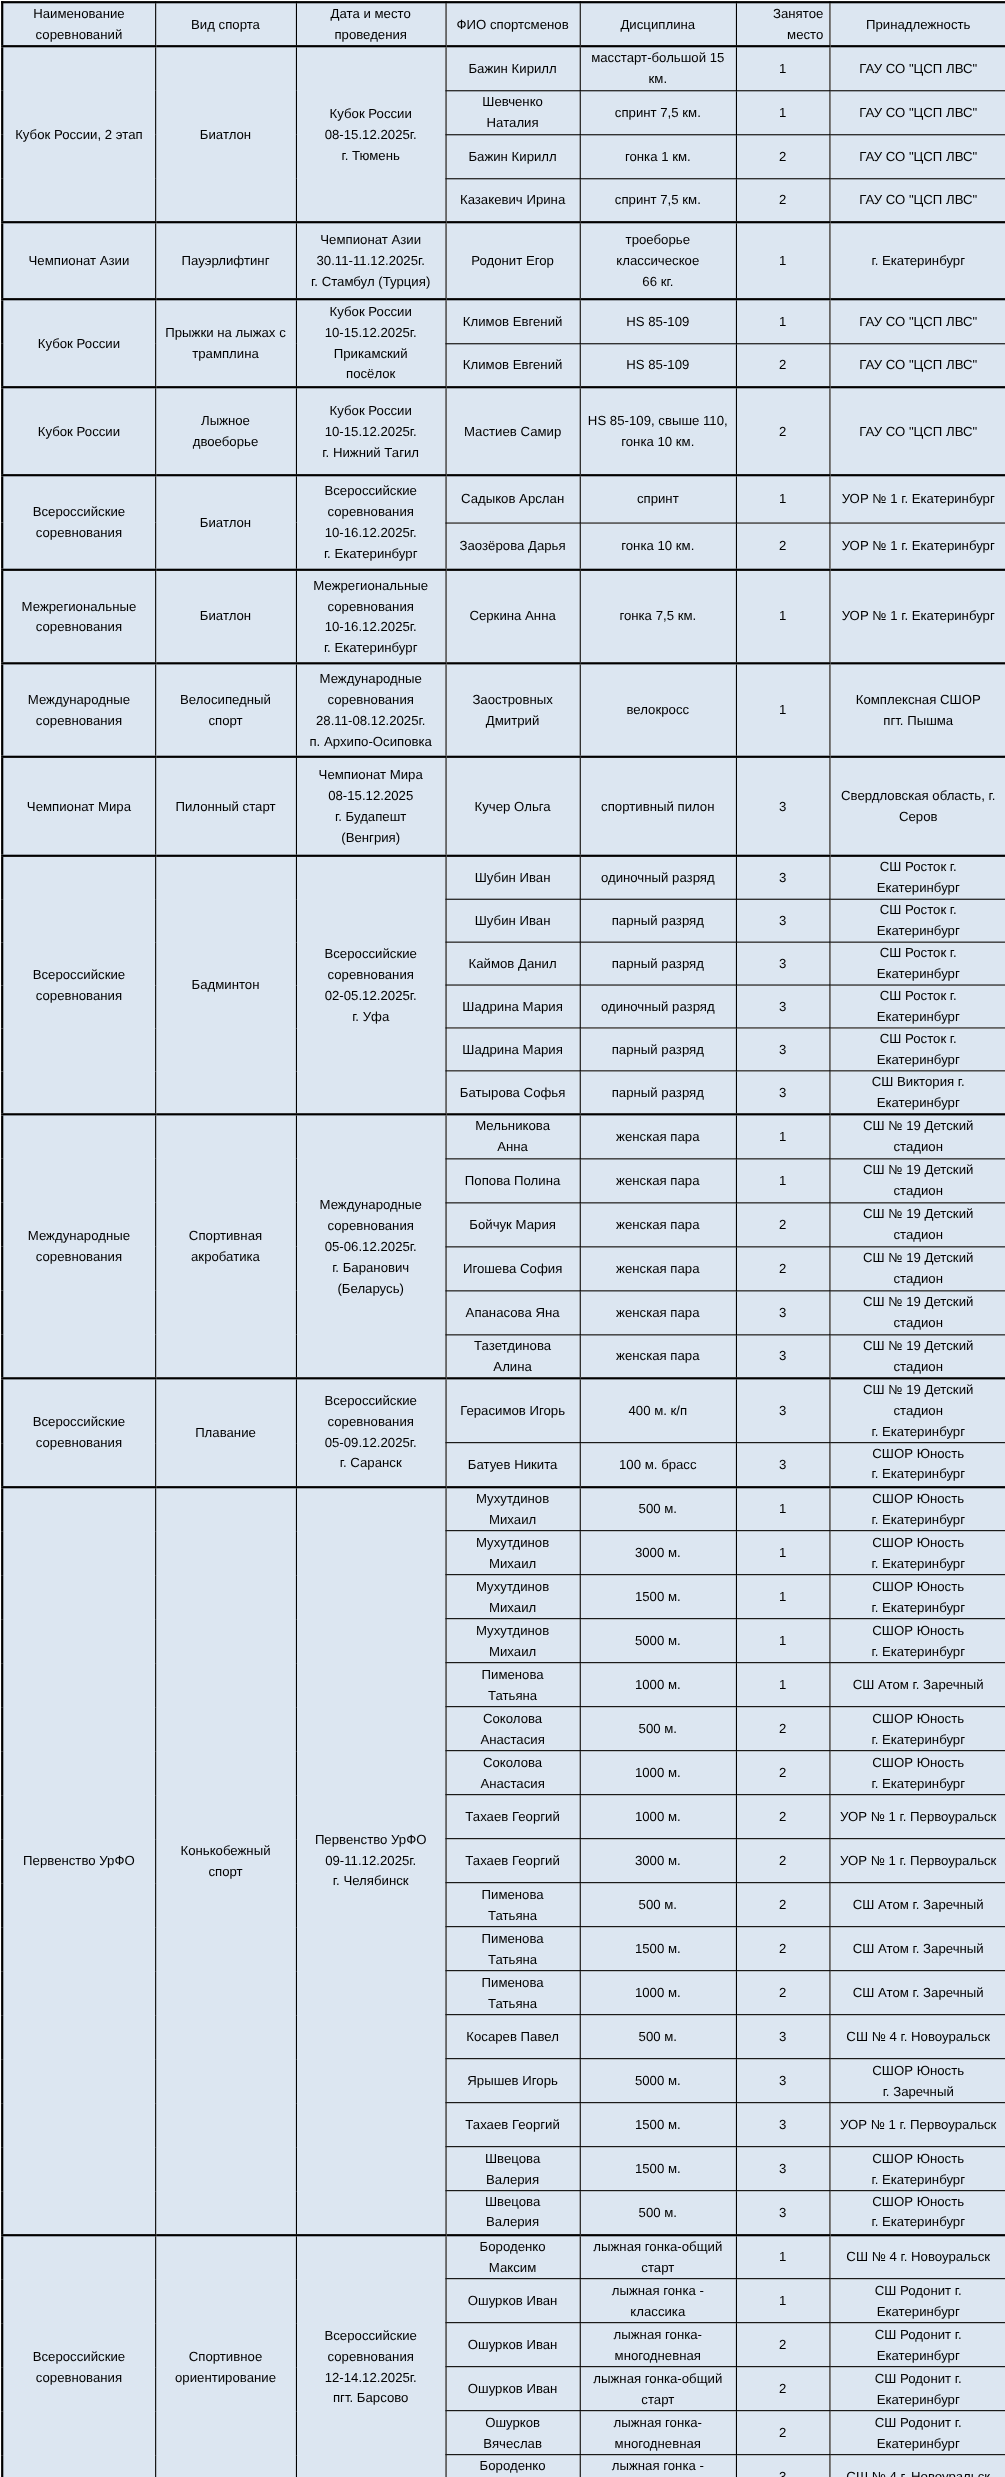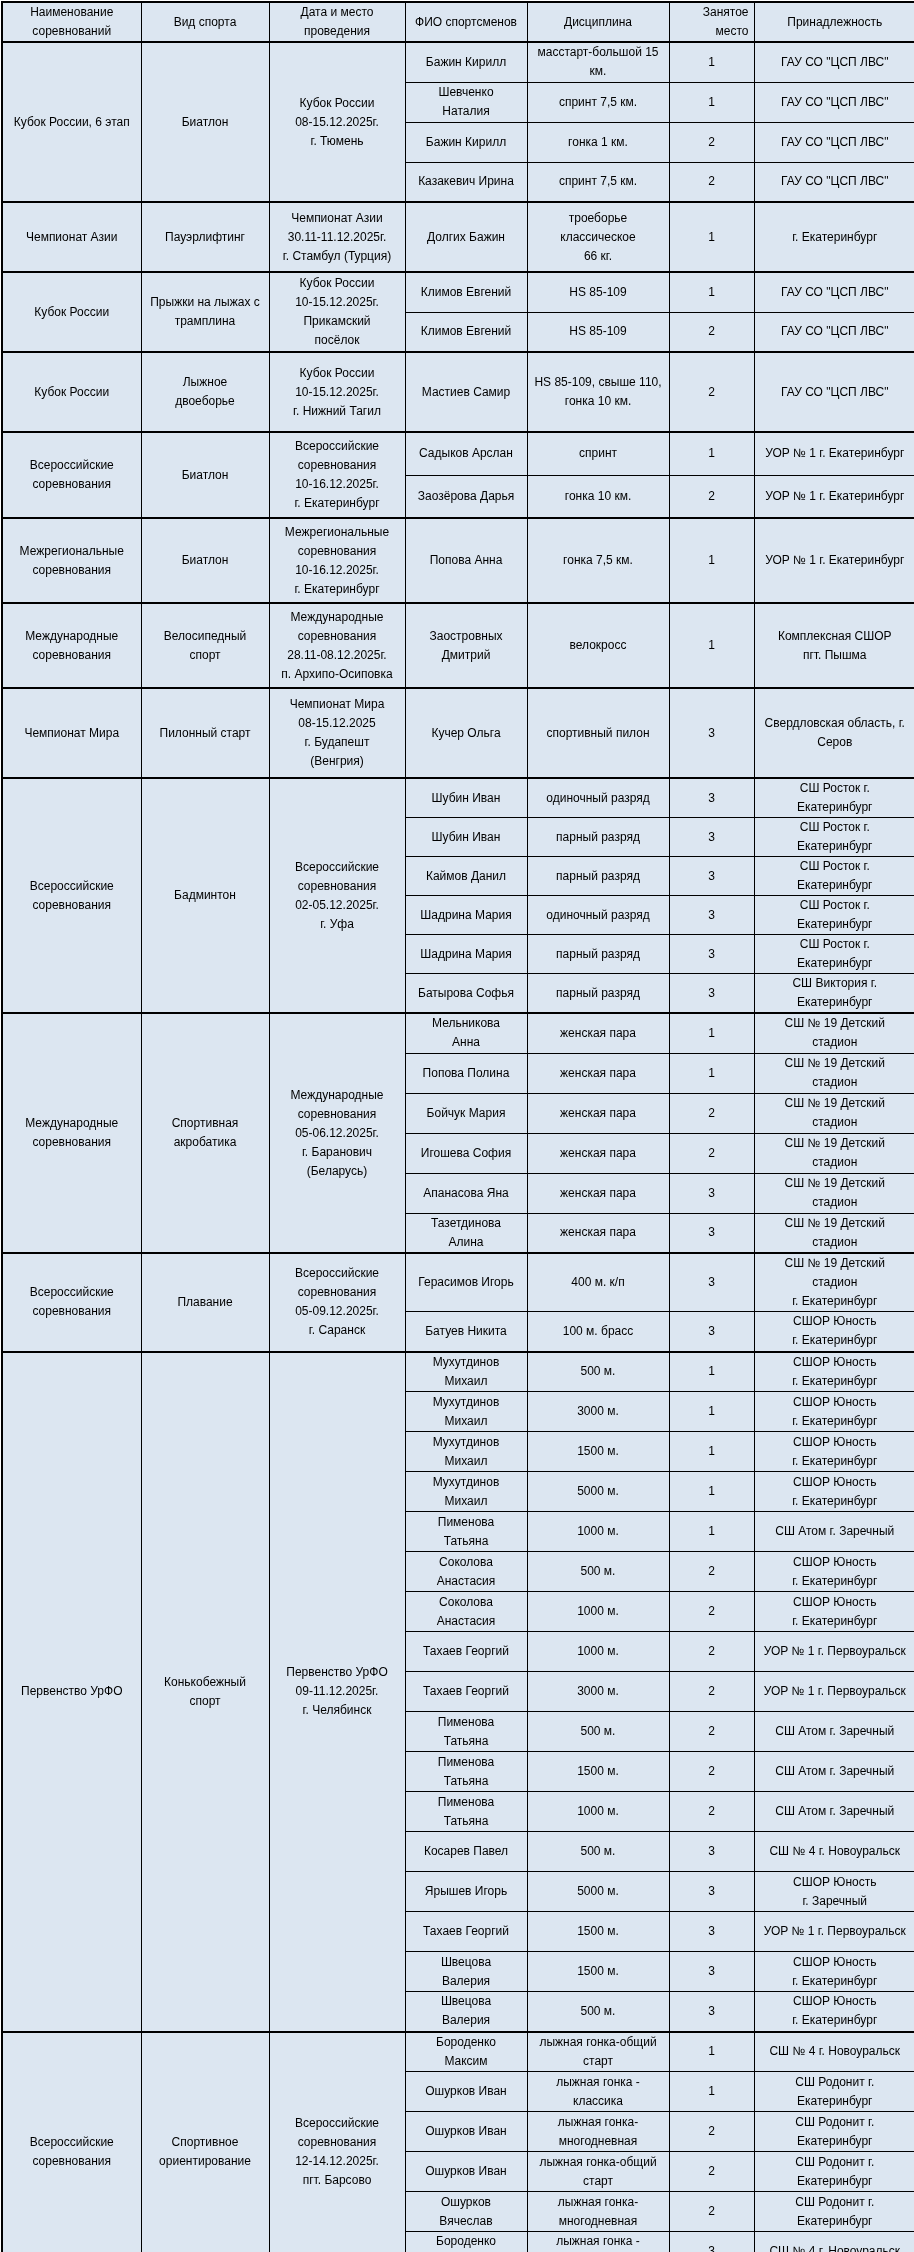--- a/index.html
+++ b/index.html
@@ -53,21 +53,21 @@
         <th style="height: 38px;">Вид спорта</th>
         <th style="height: 38px;">Дата и место проведения</th>
         <th style="height: 38px; margin-left: 12px;">ФИО спортсменов</th>
         <th style="height: 38px;">Дисциплина</th>
         <th style="height: 38px; text-align: right;">Занятое место</th>
         <th style="height: 38px;">Принадлежность</th>
       </tr>
   </thead>
   <tbody id="table-body">
       <tr class="group-start" style="height: 40px;">
-        <td rowspan="4">Кубок России, 6 этап</td>
+        <td rowspan="4">Кубок России, 2 этап</td>
         <td rowspan="4">Биатлон</td>
         <td rowspan="4">Кубок России
 08-15.12.2025г.
 г. Тюмень</td>
         <td>Бажин Кирилл</td>
         <td>масстарт-большой 15
 км.</td>
         <td>1</td>
         <td>ГАУ СО "ЦСП ЛВС"</td>
       </tr>
@@ -89,21 +89,21 @@
         <td>спринт 7,5 км.</td>
         <td>2</td>
         <td>ГАУ СО "ЦСП ЛВС"</td>
       </tr>
       <tr class="group-start" style="height: 70px;">
         <td rowspan="1">Чемпионат Азии</td>
         <td rowspan="1">Пауэрлифтинг</td>
         <td rowspan="1">Чемпионат Азии
 30.11-11.12.2025г.
 г. Стамбул (Турция)</td>
-        <td>Долгих Бажин</td>
+        <td>Родонит Егор</td>
         <td>троеборье
 классическое
 66 кг.</td>
         <td>1</td>
         <td>г. Екатеринбург</td>
       </tr>
       <tr class="group-start" style="height: 40px;">
         <td rowspan="2">Кубок России</td>
         <td rowspan="2">Прыжки на лыжах с трамплина</td>
         <td rowspan="2">Кубок России
@@ -154,21 +154,21 @@
         <td>УОР № 1 г. Екатеринбург</td>
       </tr>
       <tr class="group-start" style="height: 85px;">
         <td rowspan="1">Межрегиональные
 соревнования</td>
         <td rowspan="1">Биатлон</td>
         <td rowspan="1">Межрегиональные
 соревнования
 10-16.12.2025г.
 г. Екатеринбург</td>
-        <td>Попова Анна</td>
+        <td>Серкина Анна</td>
         <td>гонка 7,5 км.</td>
         <td>1</td>
         <td>УОР № 1 г. Екатеринбург</td>
       </tr>
       <tr class="group-start" style="height: 85px;">
         <td rowspan="1">Международные
 соревнования</td>
         <td rowspan="1">Велосипедный
 спорт</td>
         <td rowspan="1">Международные

